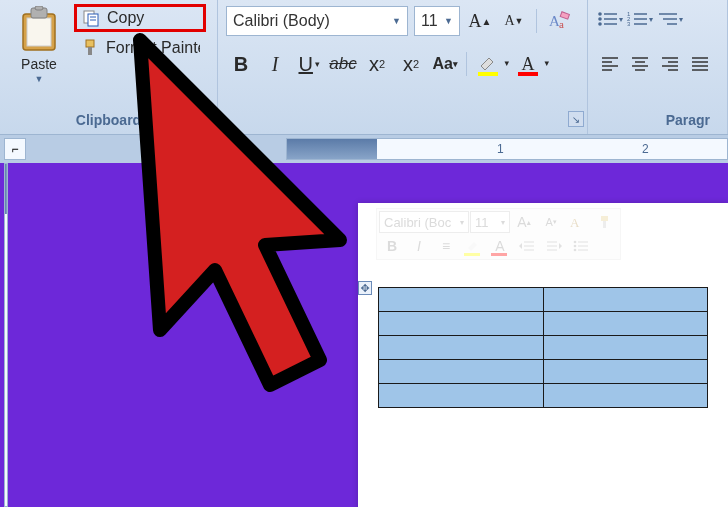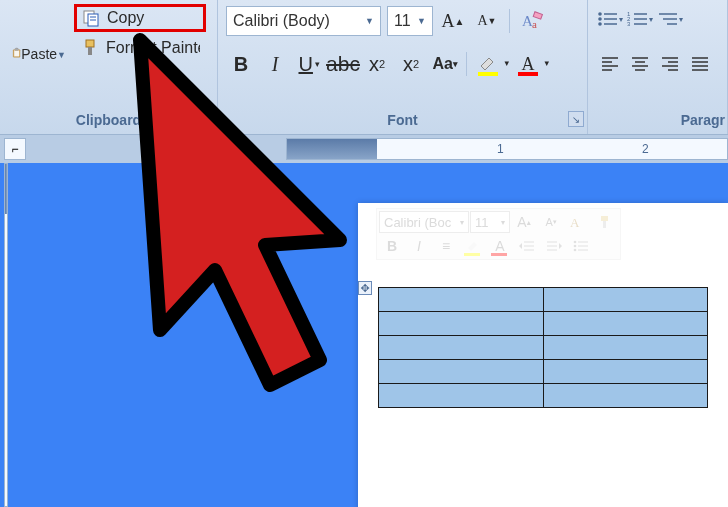--- a/index.html
+++ b/index.html
@@ -49,20 +49,21 @@
     justify-content: center;
     font-size: 10px;
     color: #4b6a92;
     cursor: pointer;
   }
   
   .clipboard { width: 218px; }
   .clipboard-content { display: flex; height: 102px; }
   .paste-btn {
     display: flex;
+    flex-direction: column;
     align-items: center;
     justify-content: flex-start;
     padding: 4px 8px 2px 8px;
     cursor: pointer;
     width: 70px;
     text-align: center;
   }
   .paste-icon {
     width: 44px;
     height: 48px;
@@ -91,21 +92,21 @@
   .font-combo {
     background: #fff;
     border: 1px solid #9db5d1;
     height: 30px;
     display: flex;
     align-items: center;
     padding: 0 6px;
     font-size: 16px;
     color: #333;
   }
-  .font-name { width: 155px; justify-content: space-between; cursor: text; }
+  .font-name { width: 182px; justify-content: space-between; cursor: text; }
   .font-size { width: 46px; justify-content: space-between; cursor: text; }
   .combo-chev { font-size: 9px; color: #4b6a92; }
   .font-btn {
     width: 28px; height: 28px;
     display: flex; align-items: center; justify-content: center;
     cursor: pointer;
     color: #2a2a2a;
     font-size: 18px;
     border: 1px solid transparent;
   }
@@ -146,21 +147,21 @@
   .ruler-dark { position:absolute; left:0; top:0; bottom:0; width: 90px; background: linear-gradient(#5b7ba8, #88a4c8); }
   .ruler-num { position:absolute; top:3px; font-size:12px; color:#4b6a92; }
   
   .doc-wrapper {
     position: absolute;
     top: 163px;
     left: 0;
     right: 0;
     bottom: 0;
     display: flex;
-    background: #3b82f6;
+    background: #6d28d9;
   }
   .v-ruler {
     width: 22px;
     background: #f4f9ff;
     border: 1px solid #9db5d1;
     position: relative;
     margin-left: 4px;
     margin-top: 0;
     height: 100%;
   }
@@ -274,40 +275,39 @@
           <b>B</b>
         </div>
       <div class="fb">
           <i style="font-family:serif;">I</i>
         </div>
       <div class="fb">
           <u>U</u>
           <span style="font-size:9px;margin-left:2px;">▾</span>
         </div>
       <div class="fb">
-          <span style="text-decoration:line-through;font-size:21px;">abc</span>
+          <span style="text-decoration:line-through;font-size:17px;font-style:italic;">abc</span>
         </div>
       <div class="fb">x<sub style="font-size:11px;">2</sub></div>
       <div class="fb">x<sup style="font-size:11px;">2</sup></div>
       <div class="fb" style="font-size:16px;font-weight:bold;">Aa<span style="font-size:9px;">▾</span></div>
       <div class="sep-v"></div>
       <div class="fb">
         <svg width="22" height="20" viewBox="0 0 22 20">
           <path d="M 4 12 L 12 4 L 16 8 L 8 16 Z" fill="#ddd" stroke="#888"></path>
         </svg>
         <div class="color-swatch" style="background:#ffff00;"></div>
         <span style="font-size:9px;position:absolute;right:-6px;top:8px;">▾</span>
       </div>
       <div class="fb" style="margin-left:6px;">
         <span style="font-family:serif;font-size:18px;">A</span>
         <div class="color-swatch" style="background:#ff0000;"></div>
         <span style="font-size:9px;position:absolute;right:-6px;top:8px;">▾</span>
       </div>
     </div>
-    <div class="group-label">Font</div>
     <div class="group-launcher">↘</div>
   </div>
 
   <div class="group para-group">
     <div class="para-row">
       <div class="para-btn">
         <svg width="22" height="18" viewBox="0 0 22 18">
           <circle cx="3" cy="4" r="1.8" fill="#4b6a92"></circle>
             <line x1="7" y1="4" x2="20" y2="4" stroke="#4b6a92" stroke-width="1.5"></line>
           <circle cx="3" cy="9" r="1.8" fill="#4b6a92"></circle>
@@ -364,21 +364,21 @@
       </div>
       <div class="para-btn">
         <svg width="20" height="16" viewBox="0 0 20 16">
           <line x1="2" y1="3" x2="18" y2="3" stroke="#333" stroke-width="1.5"></line>
           <line x1="2" y1="7" x2="18" y2="7" stroke="#333" stroke-width="1.5"></line>
           <line x1="2" y1="11" x2="18" y2="11" stroke="#333" stroke-width="1.5"></line>
           <line x1="2" y1="15" x2="18" y2="15" stroke="#333" stroke-width="1.5"></line>
         </svg>
       </div>
     </div>
-    <div class="group-label" style="text-align:right;padding-right:2px;">Paragr</div>
+    <div class="group-label" style="text-align:right;padding-right:17px;">Paragr</div>
   </div>
 </div>
 
 <div class="ruler-area">
   <div class="tab-selector">⌐</div>
   <div class="ruler">
     <div class="ruler-dark"></div>
     <span class="ruler-num" style="left:210px;">1</span>
     <span class="ruler-num" style="left:355px;">2</span>
   </div>

